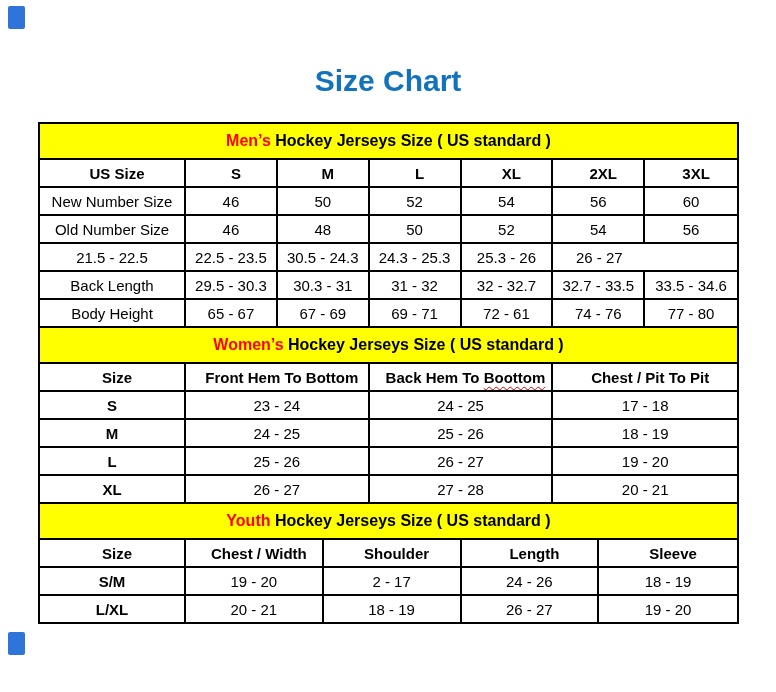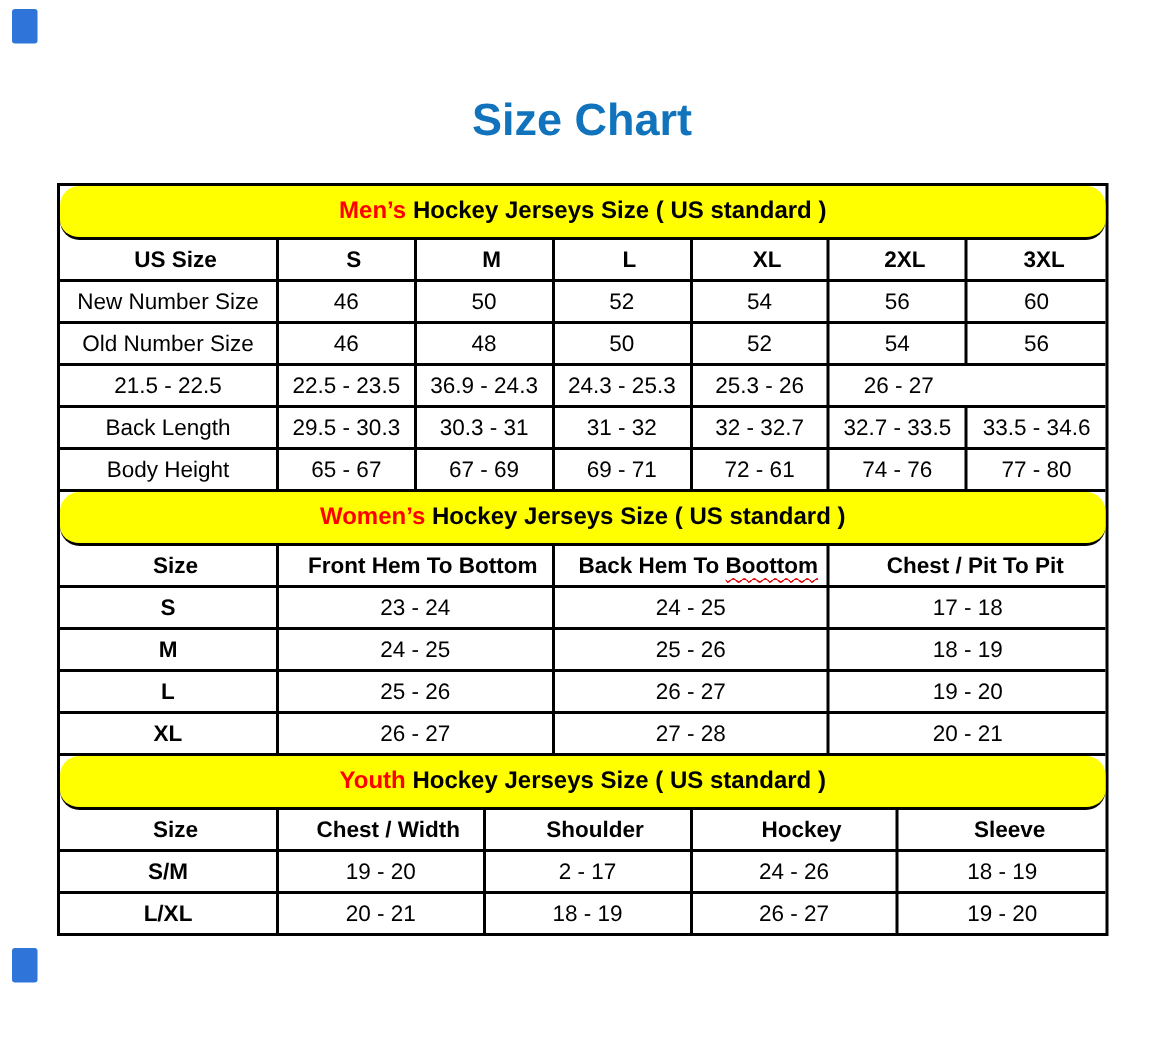--- a/index.html
+++ b/index.html
@@ -3,21 +3,21 @@
 <meta charset="utf-8">
 <style>
   html,body{margin:0;padding:0;background:#ffffff;}
   .canvas{position:relative;width:776px;height:692px;background:#ffffff;
           font-family:"Liberation Sans",sans-serif;color:#000;overflow:hidden;}
   .page-title{position:absolute;top:64px;left:0;right:0;margin:0;text-align:center;
               font-size:30px;font-weight:700;color:#1173bc;}
   .sheet{position:absolute;left:38px;top:122px;width:697px;border:2px solid #000;background:#fff;}
   .band{height:34px;background:#ffff00;border-bottom:2px solid #000;
         display:flex;align-items:center;justify-content:center;
-        font-size:16px;font-weight:700;border-radius:13px;}
+        font-size:16px;font-weight:700;}
   .band span{white-space:pre;}
   .hl{color:#ff0000;}
   .row{display:grid;height:26px;border-bottom:2px solid #000;}
   .row.noline{border-bottom:none;}
   .cols7{grid-template-columns:146px repeat(6,1fr);}
   .cols4{grid-template-columns:146px repeat(3,1fr);}
   .cols5{grid-template-columns:146px repeat(4,1fr);}
   .c{border-right:2px solid #000;display:flex;align-items:center;justify-content:center;
      font-size:15px;line-height:1;overflow:hidden;white-space:nowrap;}
   .c:last-child{border-right:none;}
@@ -74,21 +74,21 @@
       <div class="c">48</div>
       <div class="c">50</div>
       <div class="c">52</div>
       <div class="c">54</div>
       <div class="c">56</div>
     </div>
 
     <div class="row cols7">
       <div class="c">21.5 - 22.5</div>
       <div class="c">22.5 - 23.5</div>
-      <div class="c">36.9 - 24.3</div>
+      <div class="c">30.5 - 24.3</div>
       <div class="c">24.3 - 25.3</div>
       <div class="c">25.3 - 26</div>
       <div class="c">26 - 27</div>
     </div>
 
     <div class="row cols7">
       <div class="c mens-lbl">Back Length</div>
       <div class="c">29.5 - 30.3</div>
       <div class="c">30.3 - 31</div>
       <div class="c">31 - 32</div>
@@ -152,21 +152,21 @@
 
     <div class="band">
       <span class="hl">Youth</span>
         <span> Hockey Jerseys Size ( US standard )</span>
     </div>
 
     <div class="row cols5 hdr">
       <div class="c">Size</div>
       <div class="c">Chest / Width</div>
       <div class="c">Shoulder</div>
-      <div class="c">Hockey</div>
+      <div class="c">Length</div>
       <div class="c">Sleeve</div>
     </div>
 
     <div class="row cols5">
       <div class="c lbl-b">S/M</div>
       <div class="c">19 - 20</div>
       <div class="c">2 - 17</div>
       <div class="c">24 - 26</div>
       <div class="c">18 - 19</div>
     </div>

